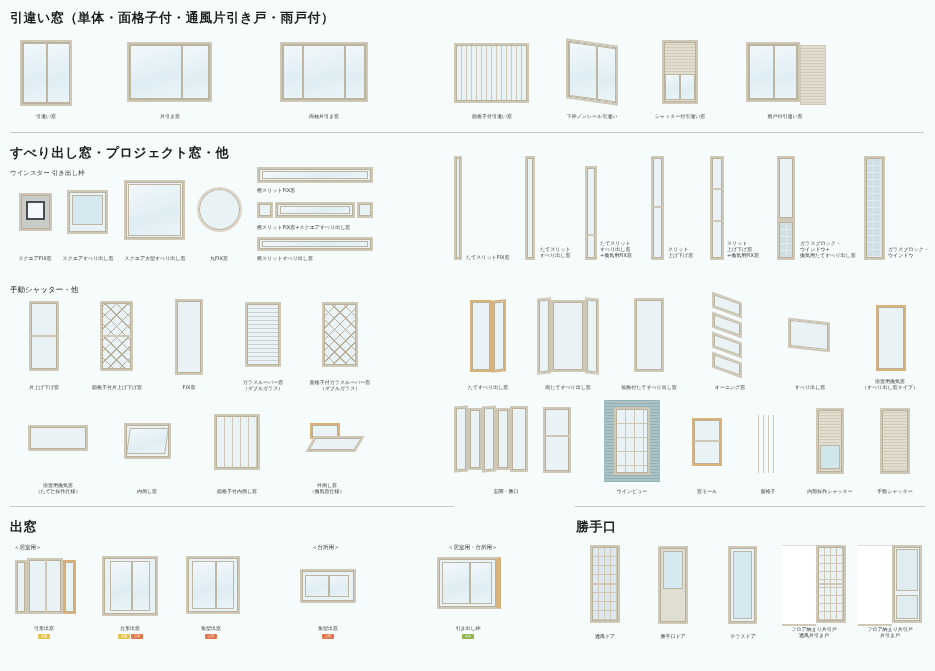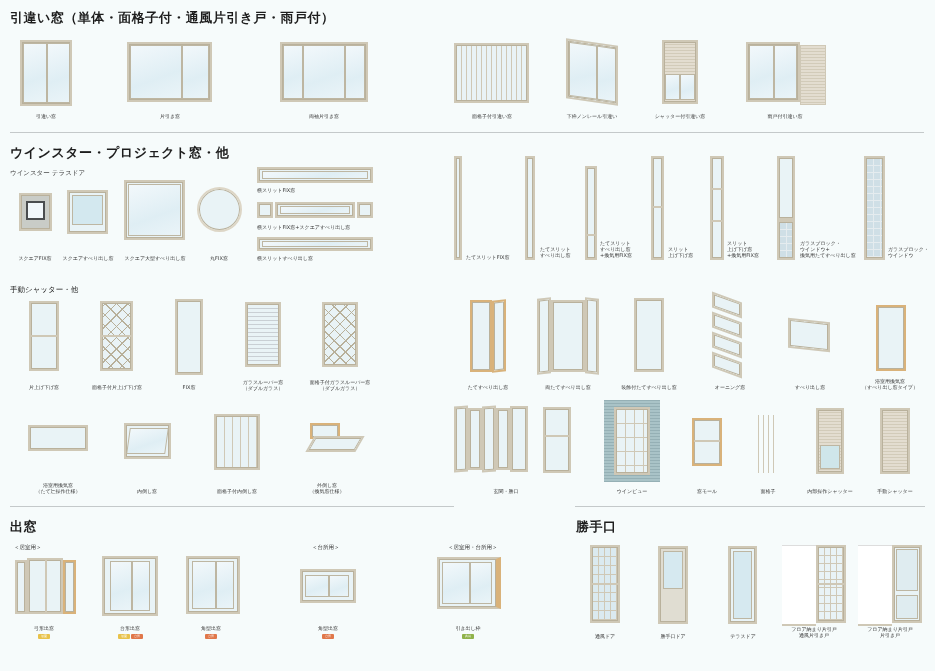--- a/index.html
+++ b/index.html
@@ -104,22 +104,22 @@
   <div class="win" style="left:746px;top:42px;width:54px;height:60px;">
     <div class="pane" style="left:1px;top:1px;width:25px;height:54px;"></div>
     <div class="pane" style="left:26px;top:1px;width:23px;height:54px;"></div>
   </div>
   <div class="abs shutter" style="left:800px;top:45px;width:24px;height:58px;border:1px solid #cfc8b6;"></div>
   <div class="cap" style="left:785px;top:113px;">雨戸付引違い窓</div>
 </div>
 
 <div class="rule" style="left:10px;top:132px;width:914px;"></div>
 
-<div class="h1" style="left:10px;top:144px;">ウインスター・プロジェクト窓・他</div>
-<div class="sub" style="left:10px;top:169px;">ウインスター テラスドア</div>
+<div class="h1" style="left:10px;top:144px;">すべり出し窓・プロジェクト窓・他</div>
+<div class="sub" style="left:10px;top:169px;">ウインスター 引き出し枠</div>
 
 <div>
   <div class="win" style="left:19px;top:193px;width:33px;height:38px;background:#c9ccc7;">
     <div class="pane" style="left:5px;top:6px;width:19px;height:19px;border:2px solid #4a4d4f;background:#f2f8fb;"></div>
   </div>
   <div class="cap" style="left:35px;top:255px;">スクエアFIX窓</div>
 </div>
 
 <div>
   <div class="win" style="left:67px;top:190px;width:41px;height:44px;">

